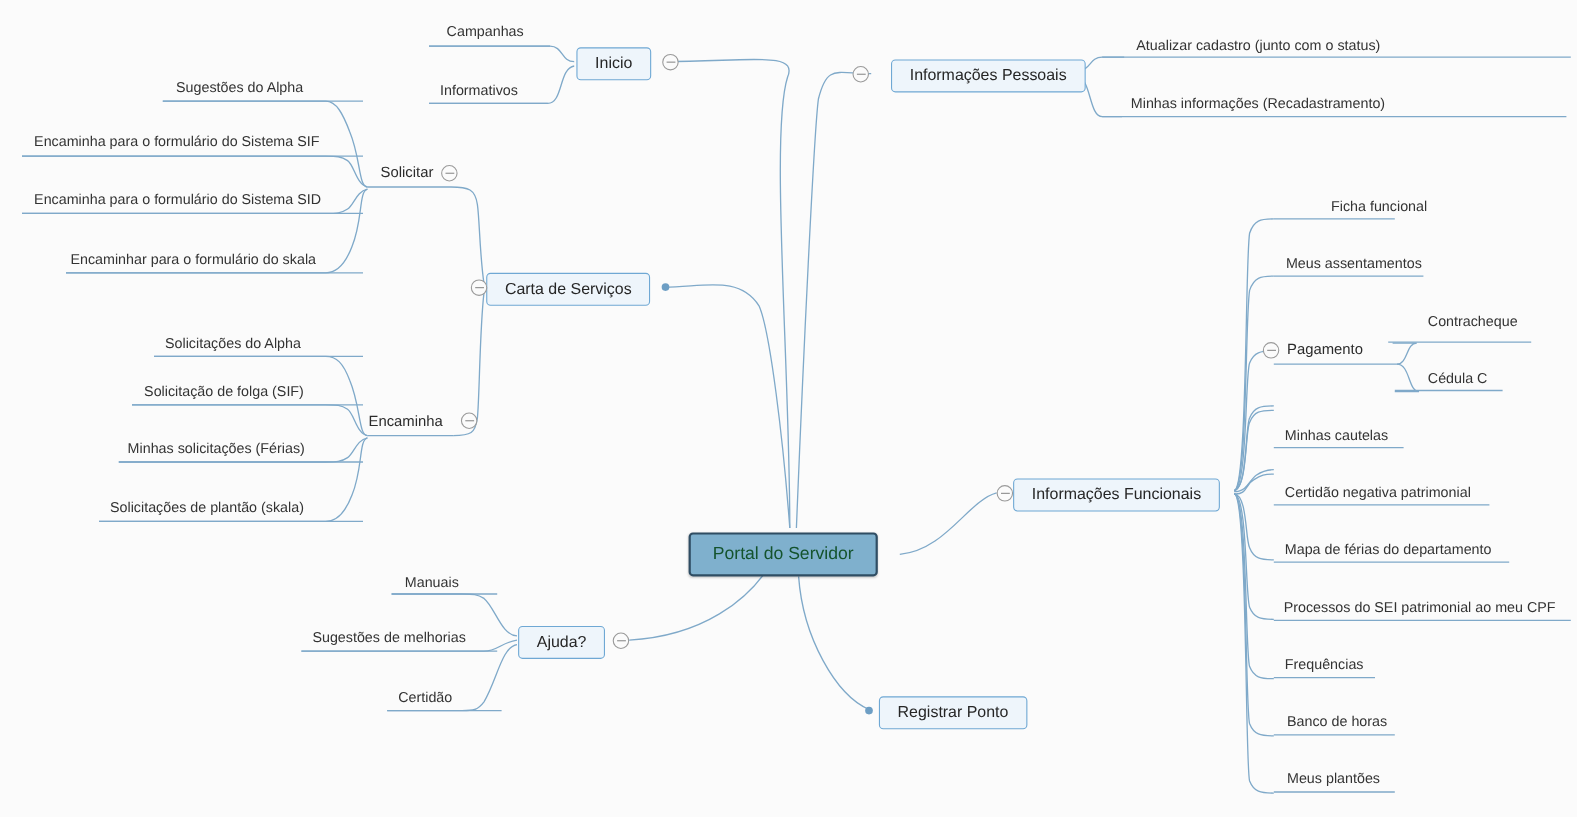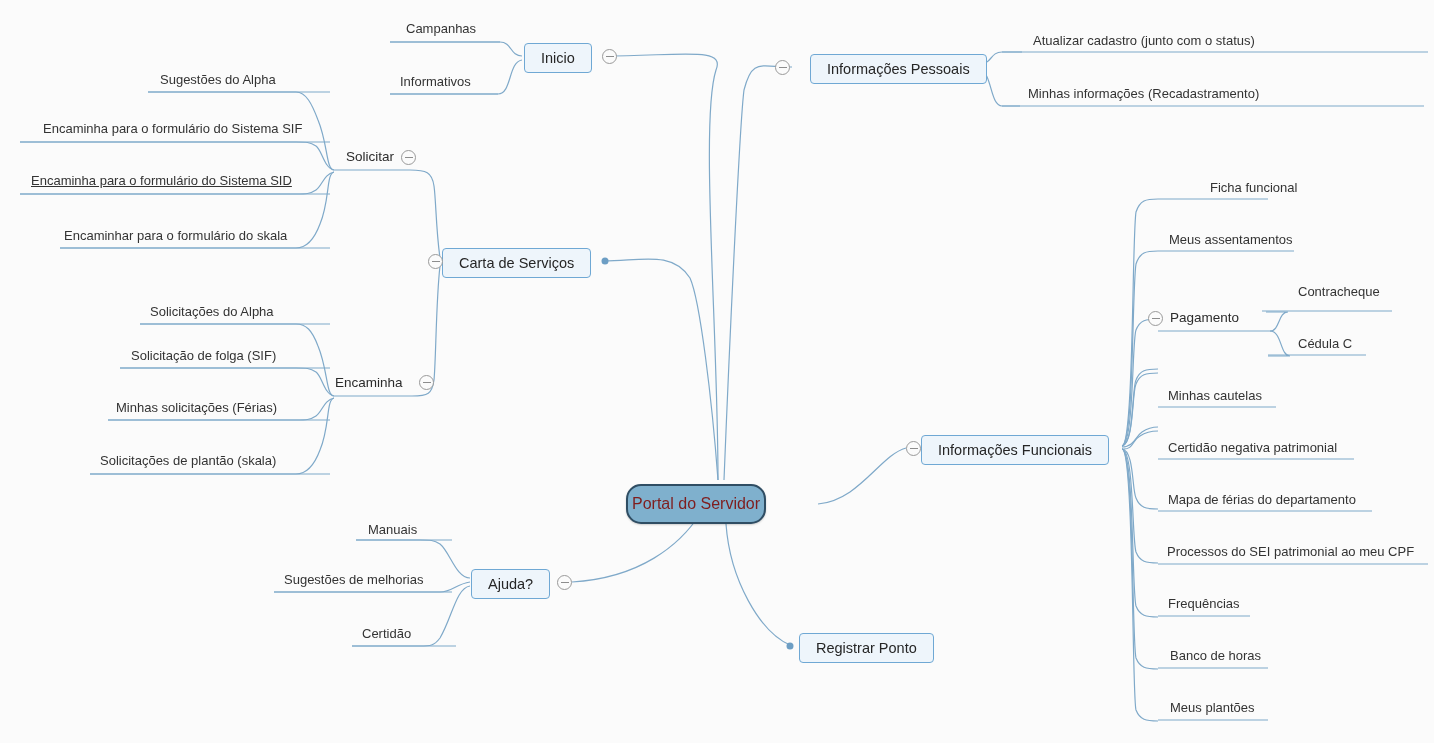--- a/index.html
+++ b/index.html
@@ -45,24 +45,24 @@
   
   .node {
     position: absolute;
     box-sizing: border-box;
     white-space: nowrap;
   }
 
   .node-root {
     background: #7fb0cd;
     border: 2px solid #2f4d63;
-    border-radius: 15px;
-    color: #7f1d1d;
+    border-radius: 4px;
+    color: #14532d;
     font-size: 16px;
-    padding: 9px 4px;
+    padding: 9px 20px;
     text-align: center;
     box-shadow: 0 1px 2px rgba(0,0,0,0.18);
   }
 
   .node-box {
     background: #eef5fb;
     border: 1px solid #6fa8d4;
     border-radius: 4px;
     color: #262626;
     font-size: 14.5px;
@@ -216,24 +216,24 @@
   </div>
   <div class="toggle" style="left:428px; top:254px;"></div>
 
   <div class="node node-plain" style="left:344px; top:149px;">
     <span>Solicitar</span>
   </div>
   <div class="toggle" style="left:401px; top:150px;"></div>
   <div class="leaf" style="left:156px; top:72px;">
     <span>Sugestões do Alpha</span>
   </div>
-  <div class="leaf" style="left:27px; top:121px;margin-left:12px;">
+  <div class="leaf" style="left:27px; top:121px;">
     <span>Encaminha para o formulário do Sistema SIF</span>
   </div>
-  <div class="leaf" style="left:27px; top:173px;text-decoration:underline;">
+  <div class="leaf" style="left:27px; top:173px;">
     <span>Encaminha para o formulário do Sistema SID</span>
   </div>
   <div class="leaf" style="left:60px; top:228px;">
     <span>Encaminhar para o formulário do skala</span>
   </div>
 
   <div class="node node-plain" style="left:333px; top:375px;">
     <span>Encaminha</span>
   </div>
   <div class="toggle" style="left:419px; top:375px;"></div>

